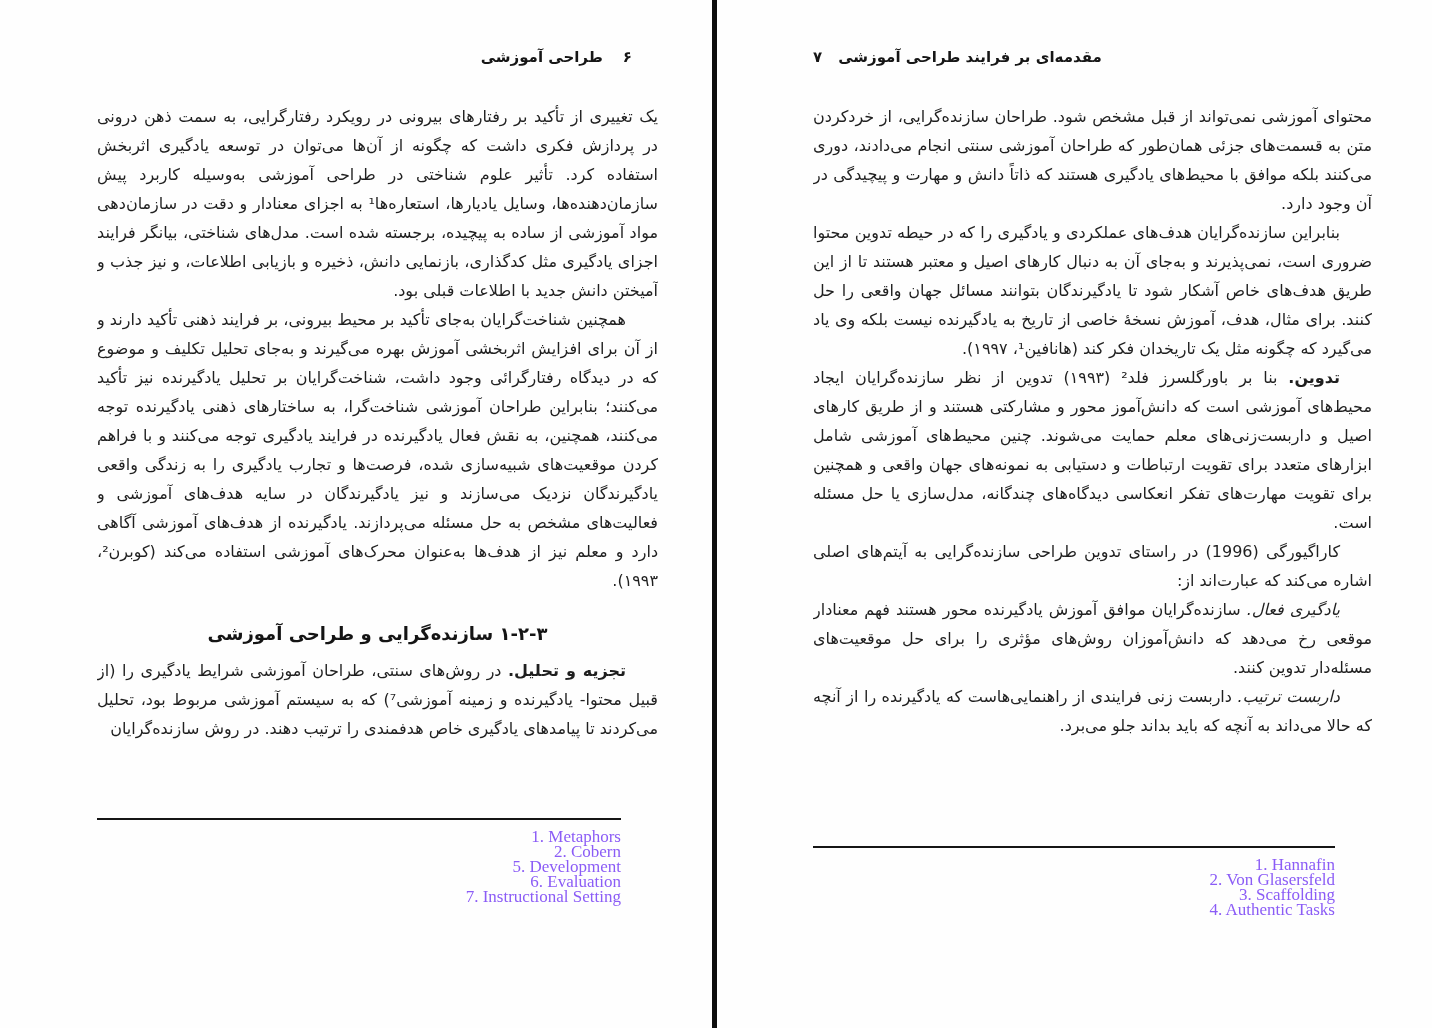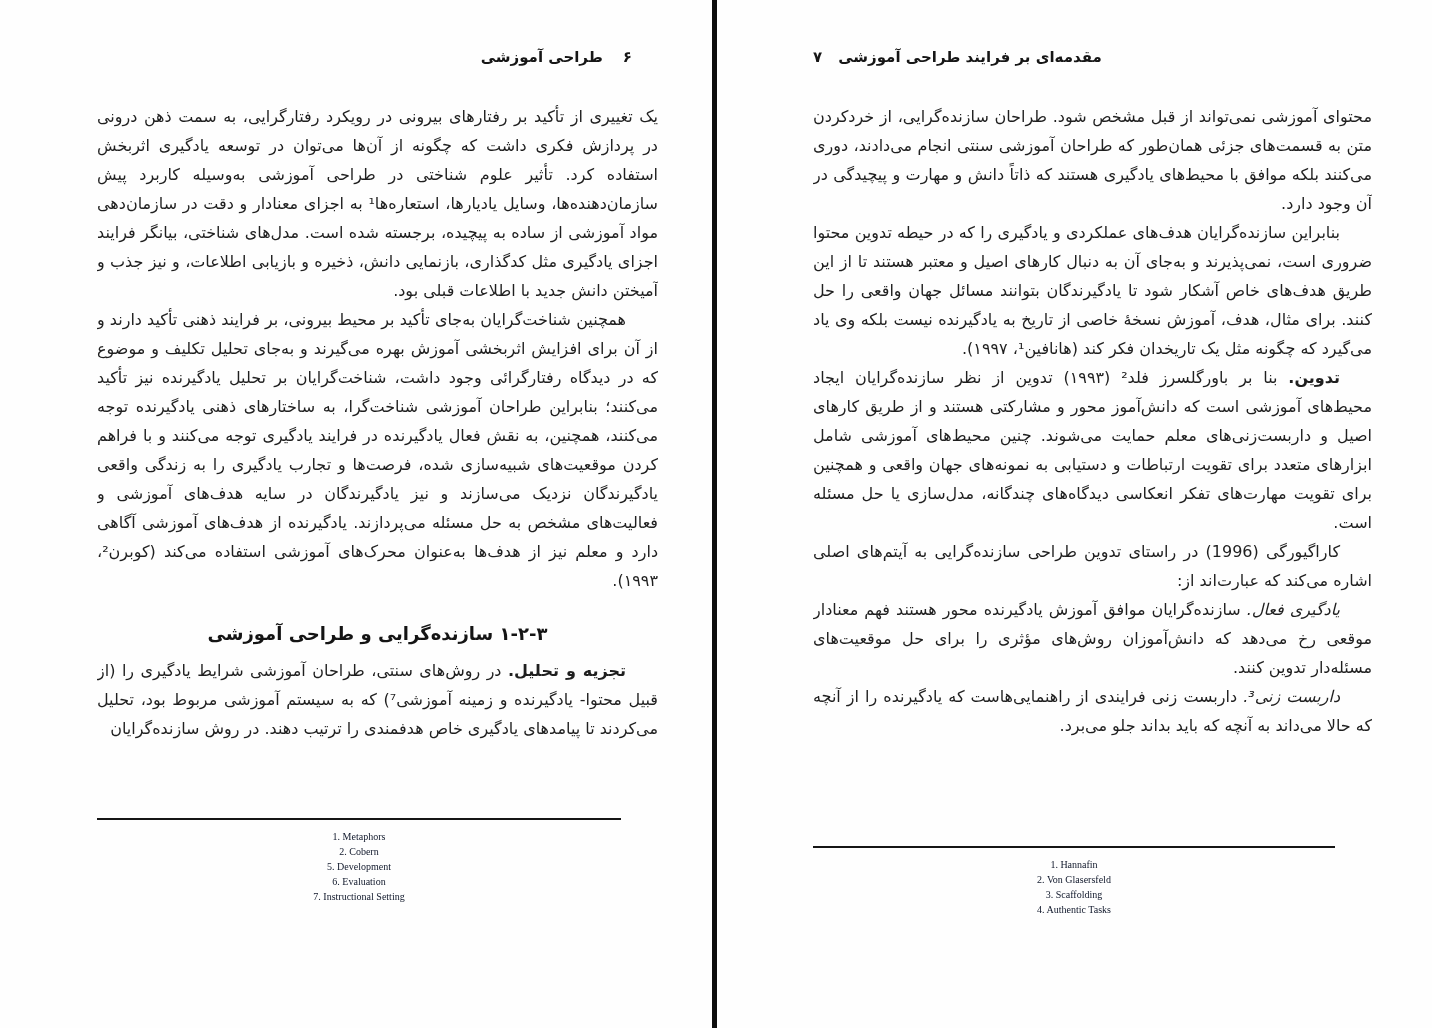--- a/index.html
+++ b/index.html
@@ -44,23 +44,23 @@
   .lead-b{font-weight:bold;font-style:normal;}
   .lead-bi{font-weight:normal;font-style:italic;}
   .sec-heading{
     direction:rtl;text-align:center;
     font-size:18px;font-weight:bold;color:#141414;
     margin:24px 0 8px 0;line-height:29px;
   }
 
   .footnotes{
     position:absolute;
-    direction:ltr;text-align:center;
+    direction:ltr;text-align:right;
     font-family:"Liberation Serif",serif;
-    font-size:10px;line-height:15px;color:#0f172a;
+    font-size:17px;line-height:15px;color:#8b5cf6;
   }
   .page.left .footnotes{top:818px;left:97px;width:524px;}
   .page.right .footnotes{top:846px;left:96px;width:522px;}
   .fn-rule{height:2px;background:#151515;margin-bottom:9px;}
   .fn{white-space:nowrap;}
 </style>
 </head>
 <body>
 
 <div class="spread">
@@ -95,21 +95,21 @@
       <header class="running-head rh-right">
         <span>مقدمه‌ای بر فرایند طراحی آموزشی</span>
         <span>۷</span>
       </header>
       <div class="body">
         <p class="para">محتوای آموزشی نمی‌تواند از قبل مشخص شود. طراحان سازنده‌گرایی، از خردکردن متن به قسمت‌های جزئی همان‌طور که طراحان آموزشی سنتی انجام می‌دادند، دوری می‌کنند بلکه موافق با محیط‌های یادگیری هستند که ذاتاً دانش و مهارت و پیچیدگی در آن وجود دارد.</p>
         <p class="para indent">بنابراین سازنده‌گرایان هدف‌های عملکردی و یادگیری را که در حیطه تدوین محتوا ضروری است، نمی‌پذیرند و به‌جای آن به دنبال کارهای اصیل و معتبر هستند تا از این طریق هدف‌های خاص آشکار شود تا یادگیرندگان بتوانند مسائل جهان واقعی را حل کنند. برای مثال، هدف، آموزش نسخهٔ خاصی از تاریخ به یادگیرنده نیست بلکه وی یاد می‌گیرد که چگونه مثل یک تاریخدان فکر کند (هانافین¹، ۱۹۹۷).</p>
         <p class="para indent"><strong class="lead-b">تدوین.</strong> <span>بنا بر باورگلسرز فلد² (۱۹۹۳) تدوین از نظر سازنده‌گرایان ایجاد محیط‌های آموزشی است که دانش‌آموز محور و مشارکتی هستند و از طریق کارهای اصیل و داربست‌زنی‌های معلم حمایت می‌شوند. چنین محیط‌های آموزشی شامل ابزارهای متعدد برای تقویت ارتباطات و دستیابی به نمونه‌های جهان واقعی و همچنین برای تقویت مهارت‌های تفکر انعکاسی دیدگاه‌های چندگانه، مدل‌سازی یا حل مسئله است.</span></p>
         <p class="para indent">کاراگیورگی (1996) در راستای تدوین طراحی سازنده‌گرایی به آیتم‌های اصلی اشاره می‌کند که عبارت‌اند از:</p>
         <p class="para indent"><strong class="lead-bi">یادگیری فعال.</strong> <span>سازنده‌گرایان موافق آموزش یادگیرنده محور هستند فهم معنادار موقعی رخ می‌دهد که دانش‌آموزان روش‌های مؤثری را برای حل موقعیت‌های مسئله‌دار تدوین کنند.</span></p>
-        <p class="para indent"><strong class="lead-bi">داربست زنی³.</strong> <span>داربست زنی فرایندی از راهنمایی‌هاست که یادگیرنده را از آنچه که حالا می‌داند به آنچه که باید بداند جلو می‌برد.</span></p>
+        <p class="para indent"><strong class="lead-bi">داربست ترتیب.</strong> <span>داربست زنی فرایندی از راهنمایی‌هاست که یادگیرنده را از آنچه که حالا می‌داند به آنچه که باید بداند جلو می‌برد.</span></p>
       </div>
       <footer class="footnotes">
         <div class="fn-rule"></div>
         <div class="fn">1. Hannafin</div>
         <div class="fn">2. Von Glasersfeld</div>
         <div class="fn">3. Scaffolding</div>
         <div class="fn">4. Authentic Tasks</div>
       </footer>
     </div>
   </section>

